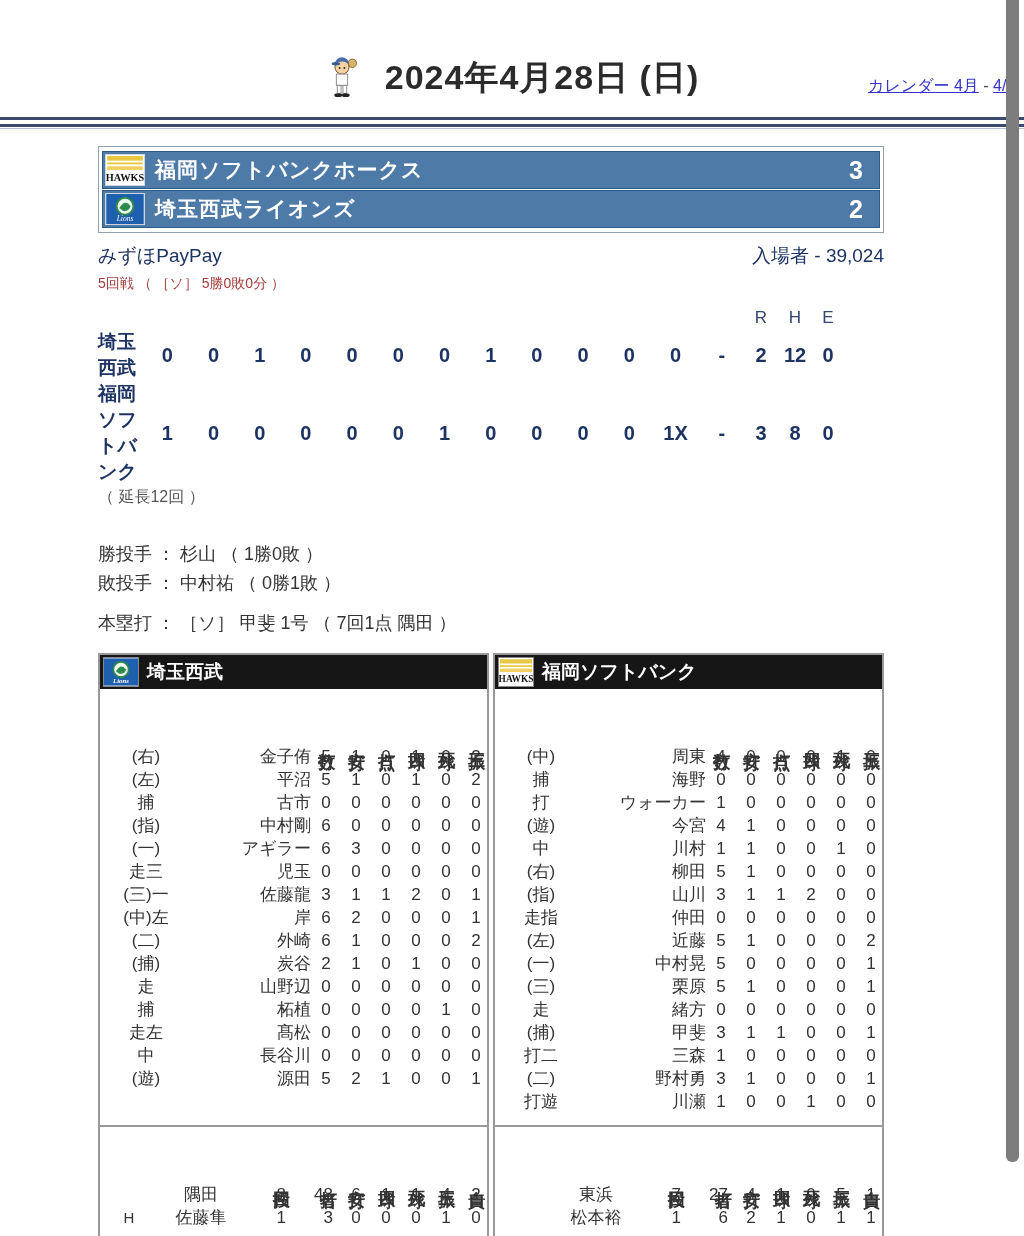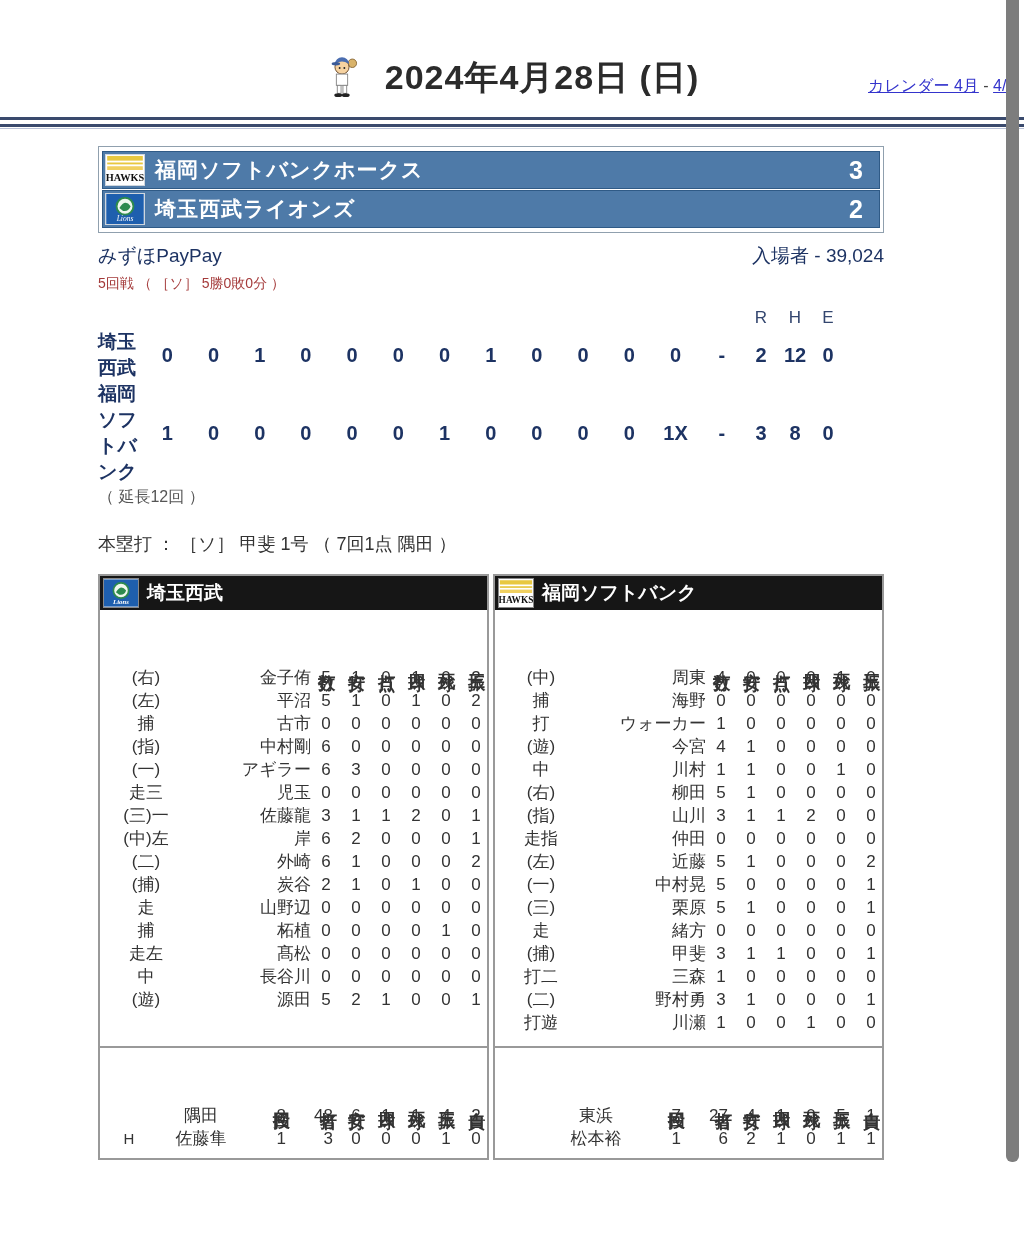--- a/index.html
+++ b/index.html
@@ -49,21 +49,21 @@
   table.ls td { text-align:center; font-size:20px; font-weight:bold; height:26px; padding:0; }
   table.ls td.team { text-align:left; width:190px; font-size:19px; }
   table.ls td.inn { width:35px; }
   table.ls td.dash { width:32px; }
   table.ls td.rr { width:32px; } table.ls td.hh { width:36px; } table.ls td.ee { width:30px; }
   table.ls tr.rhe td { font-weight:normal; font-size:17px; height:22px; color:#33466f; }
   .ls-note { text-align:left; font-size:16px; color:#555; font-weight:normal; margin-top:2px; }
 
   
   .results { margin-top:32px; font-size:18px; color:#333; line-height:29px; }
-  .homer { margin-top:24px; font-size:18px; color:#333; }
+  .homer { margin-top:13px; font-size:18px; color:#333; }
 
   
   .tables { display:flex; gap:4px; margin-top:18px; }
   .tbox { width:391px; border:2px solid #999; background:#fff; }
   .tbox-header {
     height:34px; background:#161616; color:#fff;
     display:flex; align-items:center; gap:8px; padding:2px 0 2px 3px;
     font-size:19px; font-weight:bold;
   }
   .tbox-logo { width:36px; height:30px; background:#fff; border:1px solid #888; display:flex; align-items:center; justify-content:center; }
@@ -205,20 +205,24 @@
             <td class="dash">-</td>
             <td class="rr">3</td>
             <td class="hh">8</td>
             <td class="ee">0</td>
           </tr>
         </tbody>
     </table>
     <div class="ls-note">（ 延長12回 ）</div>
   </div>
 
+  <div class="results">
+    <div>勝投手 ： 杉山 （ 1勝0敗 ）</div>
+    <div>敗投手 ： 中村祐 （ 0勝1敗 ）</div>
+  </div>
   <div class="homer">本塁打 ： ［ソ］ 甲斐 1号 （ 7回1点 隅田 ）</div>
 
   <div class="tables">
     <section class="tbox">
       <div class="tbox-header">
         <span class="tbox-logo">
           <svg viewBox="0 0 40 32" width="34" height="28">
             <rect width="40" height="32" fill="#1e5fae"></rect>
             <circle cx="20" cy="13" r="9" fill="#eef7ee" stroke="#2d8a4e" stroke-width="2"></circle>
             <path d="M14 15 q6 -10 12 -2 q-2 6 -8 5 z" fill="#2d8a4e"></path>

